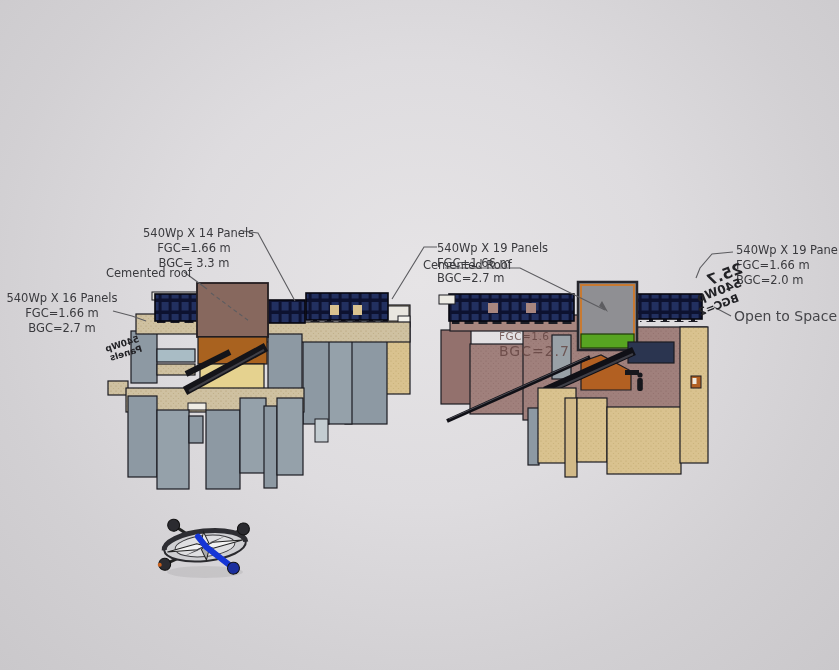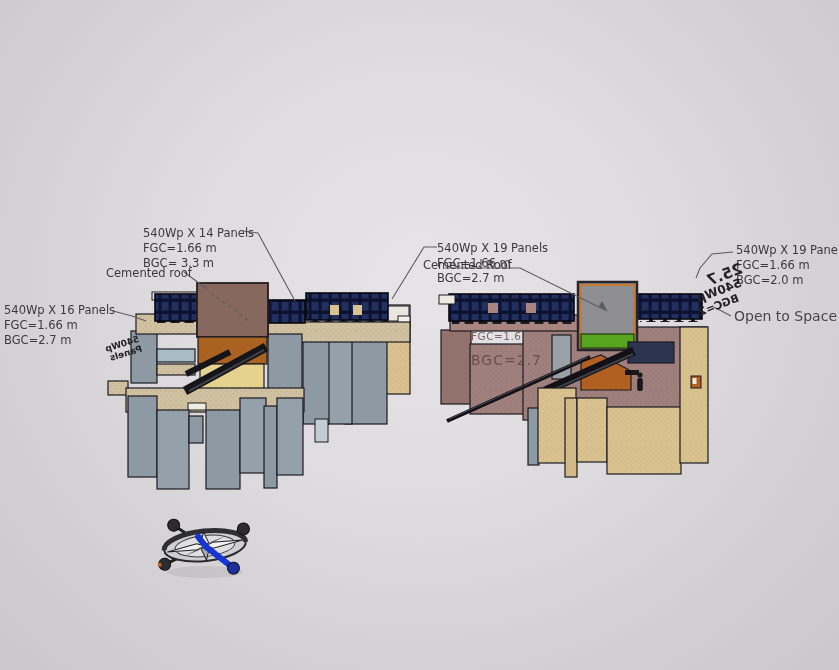--- a/index.html
+++ b/index.html
@@ -4,26 +4,26 @@
 <style>
   html,body{margin:0;padding:0;}
   body{
     width:839px;height:670px;overflow:hidden;position:relative;
     background:radial-gradient(ellipse at 50% 42%, #e6e4e6 0%, #dedcdf 40%, #d2d0d3 72%, #cac8cb 100%);
     font-family:"DejaVu Sans",sans-serif;
   }
   .scene{position:absolute;inset:0;}
   svg{position:absolute;left:0;top:0;}
   .lbl{position:absolute;font-size:11.5px;color:#3a3a3e;line-height:15px;}
-  .lbl.center{}
+  .lbl.center{text-align:center;}
   .nowrap{white-space:nowrap;}
   .open-space{position:absolute;font-size:14px;color:#46464a;}
   .wall-text{position:absolute;color:#61413e;opacity:.78;}
   .wall-text .wt1{font-size:10.5px;letter-spacing:.5px;}
-  .wall-text .wt2{font-size:14px;letter-spacing:1px;margin-top:10px;}
+  .wall-text .wt2{font-size:14px;letter-spacing:1px;margin-top:1px;}
   .mir{position:absolute;font-weight:bold;color:#222226;}
   .mir-right{left:655px;top:278px;width:95px;transform:rotate(-21deg) scaleX(-1);line-height:13px;}
   .mir-right .m1{font-size:15px;}
   .mir-right .m2{font-size:12px;margin-left:6px;}
   .mir-right .m3{font-size:11px;margin-left:14px;}
   .mir-left{left:70px;top:344px;width:72px;transform:rotate(-17deg) scaleX(-1);font-size:9px;line-height:10px;}
 </style>
 </head>
 <body>
 
@@ -172,21 +172,21 @@
     <polyline points="184,272 207,289"></polyline>
     <line x1="211" y1="293" x2="249" y2="321" stroke-dasharray="4 3"></line>
     <polyline points="437,247 424,247 392,299"></polyline>
     <polyline points="445,268 520,268 605,310"></polyline>
     <polygon points="608,312 599,306 602,301" fill="#5c5c60" stroke="none"></polygon>
     <polyline points="733,252 712,254 700,268 696,278"></polyline>
     <polyline points="731,316 714,307"></polyline>
   </g>
 </svg>
 
-<div class="lbl center" style="left:4px;top:303px;width:116px;">
+<div class="lbl center" style="left:4px;top:291px;width:116px;">
   <div class="nowrap">540Wp X 16 Panels</div>
   <div>FGC=1.66 m</div>
   <div>BGC=2.7 m</div>
 </div>
 
 <div class="lbl center" style="left:143px;top:226px;width:102px;">
   <div class="nowrap">540Wp X 14 Panels</div>
   <div>FGC=1.66 m</div>
   <div>BGC= 3.3 m</div>
 </div>
@@ -202,21 +202,21 @@
 <div class="lbl nowrap" style="left:423px;top:258px;">Cemented Roof</div>
 
 <div class="lbl" style="left:736px;top:243px;width:102px;">
   <div class="nowrap">540Wp X 19 Panels</div>
   <div>FGC=1.66 m</div>
   <div>BGC=2.0 m</div>
 </div>
 
 <div class="open-space nowrap" style="left:734px;top:308px;">Open to Space</div>
 
-<div class="wall-text" style="left:471px;top:330px;">
+<div class="wall-text" style="left:499px;top:330px;">
   <div class="wt1">FGC=1.6</div>
   <div class="wt2">BGC=2.7</div>
 </div>
 
 <div class="mir mir-right">
   <div class="m1">25.7</div>
   <div class="m2">540Wp</div>
   <div class="m3">BGC=2</div>
 </div>
 

